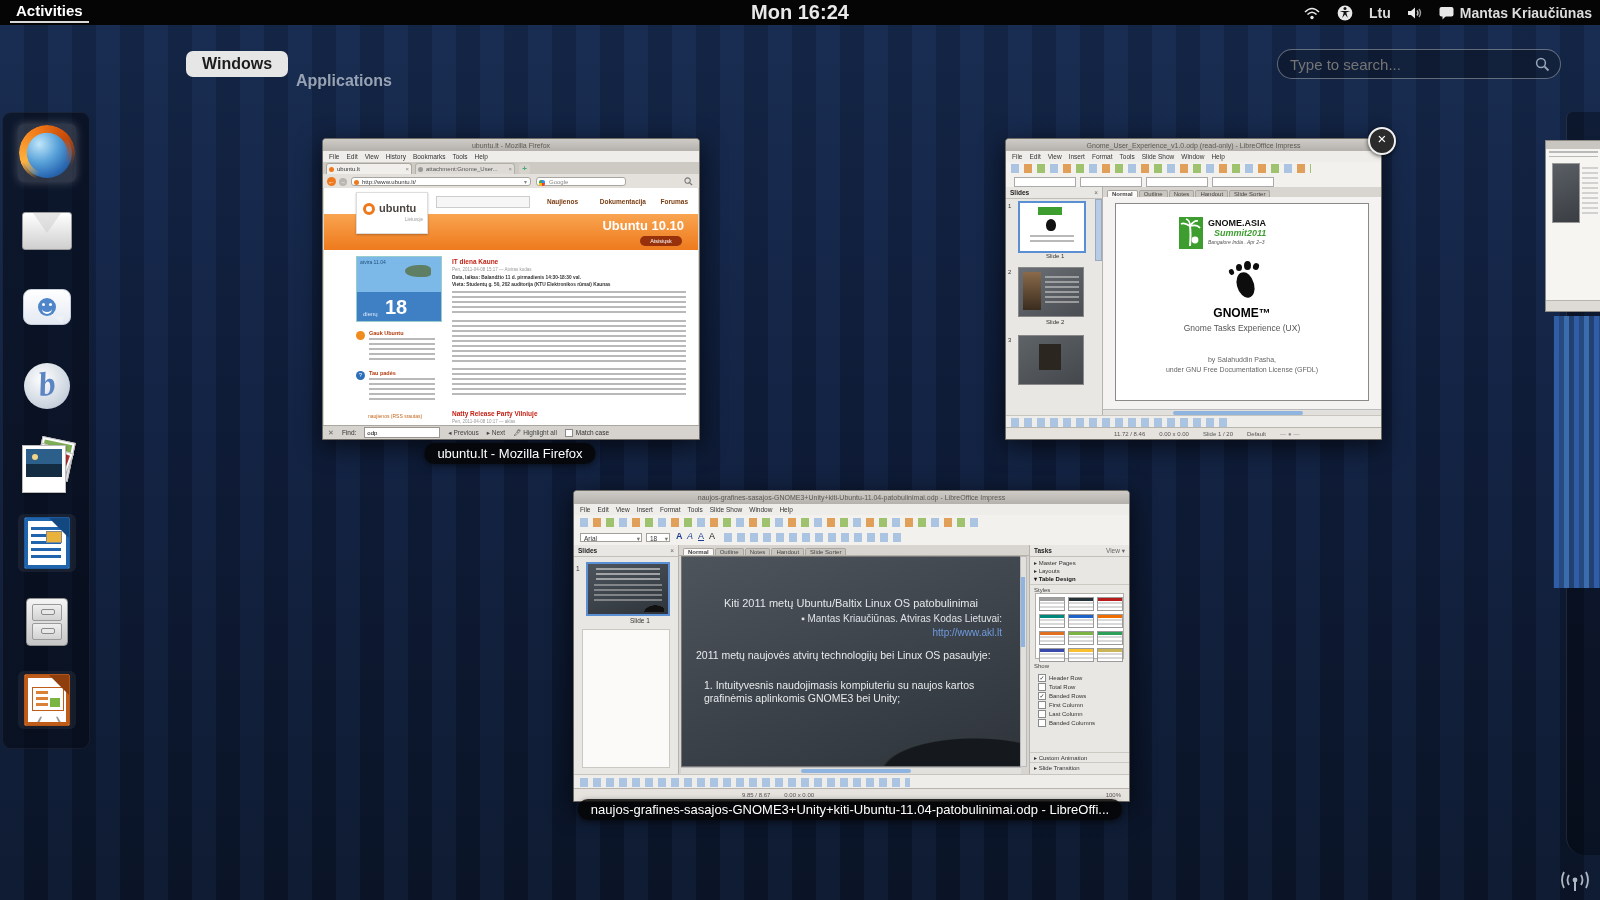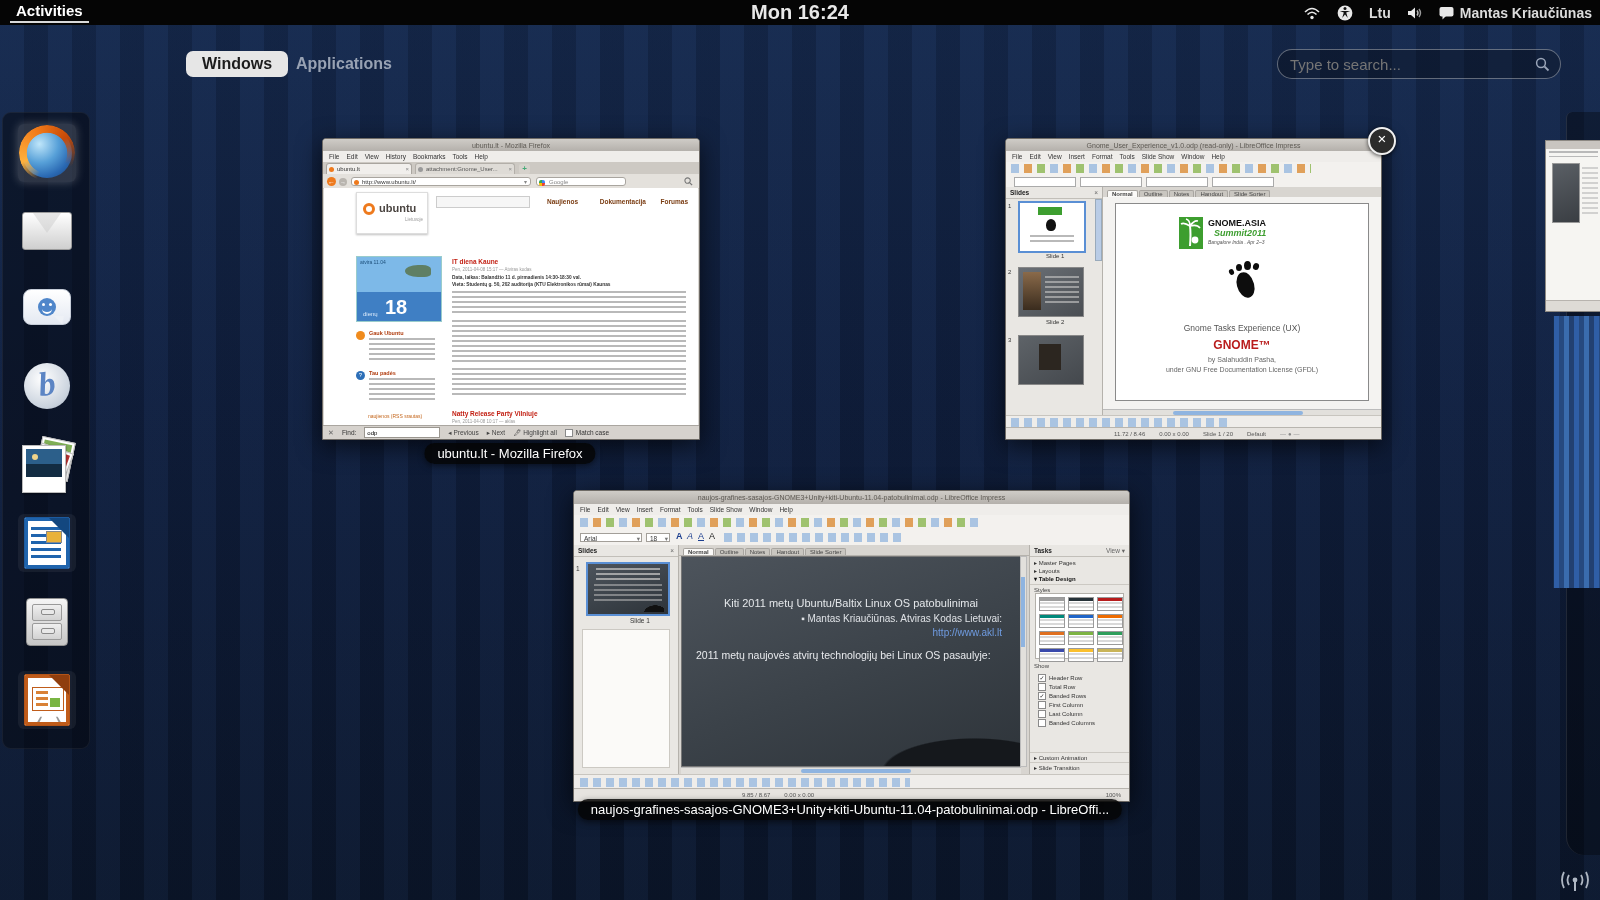--- a/index.html
+++ b/index.html
@@ -13,21 +13,21 @@
   
   .topbar{left:0;top:0;width:1600px;height:25px;background:#050505;display:flex;align-items:center;}
   .activities{margin-left:10px;font-weight:bold;font-size:15px;color:#fff;padding:0 6px 2px 6px;
     border-bottom:2px solid rgba(255,255,255,0.85);}
   .clock{position:absolute;left:50%;transform:translateX(-50%);font-weight:bold;font-size:20px;color:#e8e8e8;}
   .tb-right{position:absolute;right:8px;top:0;height:25px;display:flex;align-items:center;gap:16px;}
   .tb-item{display:flex;align-items:center;gap:6px;font-weight:bold;font-size:14px;color:#dcdcdc;}
   
   .tab-pill{left:186px;top:51px;height:26px;padding:0 16px;border-radius:7px;background:#e6e6e6;color:#1c1c1c;
     font-weight:bold;font-size:16px;display:flex;align-items:center;}
-  .tab-apps{left:296px;top:51px;height:26px;display:flex;align-items:center;color:#98a2b3;font-weight:bold;font-size:16px;}
+  .tab-apps{left:296px;top:68px;height:26px;display:flex;align-items:center;color:#98a2b3;font-weight:bold;font-size:16px;}
   .searchbox{left:1277px;top:49px;width:262px;height:28px;border:1px solid rgba(255,255,255,0.35);
     border-radius:16px;background:rgba(0,0,0,0.25);display:flex;align-items:center;padding:0 10px;}
   .searchbox input{flex:1;background:transparent;border:none;outline:none;color:#9aa5b8;font-size:15px;
     font-family:"Liberation Sans",sans-serif;}
   
   .dock{left:2px;top:112px;width:86px;height:635px;background:rgba(5,9,18,0.55);
     border:1px solid rgba(255,255,255,0.06);border-radius:9px;}
   .dock-item{position:absolute;left:15px;width:58px;height:58px;border-radius:6px;display:flex;align-items:center;justify-content:center;}
   .dock-hl{background:rgba(255,255,255,0.14);box-shadow:0 0 10px rgba(255,255,255,0.25);}
   .dock-run{background:rgba(255,255,255,0.06);}
@@ -257,20 +257,24 @@
       <svg class="abs" style="right:6px;top:3px;" width="9" height="9" viewBox="0 0 10 10">
           <circle cx="4" cy="4" r="3" fill="none" stroke="#777" stroke-width="1.2"></circle>
           <line x1="6.5" y1="6.5" x2="9" y2="9" stroke="#777" stroke-width="1.4"></line>
         </svg>
     </div>
 
     <div class="abs" style="left:1px;top:49px;width:374px;height:238px;background:#fff;overflow:hidden;">
 
       <div class="abs" style="left:0;top:0;width:374px;height:26px;background:#fff;"></div>
 
+      <div class="abs" style="left:0;top:26px;width:374px;height:36px;background:linear-gradient(180deg,#f9a450,#ee7a1d);">
+        <span class="abs" style="right:14px;top:4px;font-size:13px;font-weight:bold;color:#fff;">Ubuntu 10.10</span>
+        <span class="abs" style="right:16px;top:22px;width:42px;height:10px;background:#96310c;border-radius:5px;color:#fff;font-size:5.5px;text-align:center;line-height:10px;">Atsisiųsk</span>
+      </div>
 
       <div class="abs" style="left:32px;top:4px;width:70px;height:40px;background:#fff;border:1px solid #ddd;box-shadow:0 1px 2px rgba(0,0,0,0.25);z-index:2;">
         <i class="abs" style="left:6px;top:10px;width:12px;height:12px;border-radius:50%;border:3px solid #ee7a1d;box-sizing:border-box;font-style:normal;"></i>
         <span class="abs" style="left:22px;top:9px;font-size:11px;font-weight:bold;color:#4a4440;">ubuntu</span>
         <span class="abs" style="right:4px;top:24px;font-size:4.5px;color:#999;">Lietuvoje</span>
       </div>
 
       <span class="abs" style="left:112px;top:8px;width:92px;height:10px;background:#f6f6f6;border:1px solid #ccc;"></span>
       <span class="abs" style="right:120px;top:10px;font-size:6.5px;font-weight:bold;color:#7a3c12;">Naujienos</span>
       <span class="abs" style="right:52px;top:10px;font-size:6.5px;font-weight:bold;color:#7a3c12;">Dokumentacija</span>
@@ -395,21 +399,21 @@
           <span class="abs" style="left:98px;top:24px;font-size:9px;font-weight:bold;font-style:italic;color:#3d9e2f;">Summit2011</span>
           <span class="abs" style="left:92px;top:35px;font-size:5px;font-style:italic;color:#555;">Bangalore India . Apr 2–3</span>
 
           <div class="abs" style="left:112px;top:56px;width:34px;height:40px;">
             <i class="abs" style="left:9px;top:12px;width:17px;height:26px;background:#0d0d0d;border-radius:48% 52% 46% 54%;transform:rotate(-14deg);font-style:normal;"></i>
             <i class="abs" style="left:1px;top:9px;width:5px;height:6px;background:#0d0d0d;border-radius:50%;transform:rotate(-20deg);font-style:normal;"></i>
             <i class="abs" style="left:8px;top:4px;width:6px;height:7px;background:#0d0d0d;border-radius:50%;font-style:normal;"></i>
             <i class="abs" style="left:16px;top:1px;width:7px;height:9px;background:#0d0d0d;border-radius:50%;font-style:normal;"></i>
             <i class="abs" style="left:25px;top:3px;width:6px;height:7px;background:#0d0d0d;border-radius:50%;transform:rotate(18deg);font-style:normal;"></i>
           </div>
-          <span class="abs" style="left:0;right:0;top:102px;text-align:center;font-size:12px;font-weight:bold;color:#b91c1c;margin-top:32px;">GNOME™</span>
+          <span class="abs" style="left:0;right:0;top:102px;text-align:center;font-size:12px;font-weight:bold;color:#000000;">GNOME™</span>
           <span class="abs" style="left:0;right:0;top:119px;text-align:center;font-size:8.5px;color:#555;">Gnome Tasks Experience (UX)</span>
           <span class="abs" style="left:0;right:0;top:152px;text-align:center;font-size:7px;color:#666;">by Salahuddin Pasha,</span>
           <span class="abs" style="left:0;right:0;top:162px;text-align:center;font-size:7px;color:#666;">under GNU Free Documentation License (GFDL)</span>
         </div>
       </div>
       <div class="abs" style="left:0;bottom:0;right:0;height:6px;background:#e2e0dc;border-top:1px solid #bbb;">
         <i class="abs" style="left:70px;top:1px;width:130px;height:4px;background:#8fb4e0;border-radius:2px;font-style:normal;"></i>
       </div>
     </div>
 
@@ -475,20 +479,21 @@
           <span>Outline</span>
         <span>Notes</span>
           <span>Handout</span>
         <span>Slide Sorter</span>
       </div>
       <div class="abs darkslide" style="left:2px;top:11px;right:8px;bottom:7px;border:1px solid #777;">
         <div class="abs" style="left:0;right:0;top:40px;text-align:center;font-size:11px;color:#e4e7ea;">Kiti 2011 metų Ubuntu/Baltix Linux OS patobulinimai</div>
         <div class="abs" style="left:0;right:18px;top:56px;text-align:right;font-size:10px;color:#dfe2e6;">▪ <span>Mantas Kriaučiūnas. Atviras Kodas Lietuvai:</span></div>
         <div class="abs" style="left:0;right:18px;top:70px;text-align:right;font-size:10px;color:#6f9be0;">http://www.akl.lt</div>
         <div class="abs" style="left:14px;right:10px;top:92px;font-size:10.5px;line-height:1.25;color:#e8eaed;">2011 metų naujovės atvirų technologijų bei Linux OS pasaulyje:</div>
+        <div class="abs" style="left:22px;right:10px;top:122px;font-size:10.5px;line-height:1.25;color:#e8eaed;">1. Intuityvesnis naudojimasis kompiuteriu su naujos kartos grafinėmis aplinkomis GNOME3 bei Unity;</div>
         <div class="sil"></div>
       </div>
       <div class="abs" style="right:2px;top:11px;width:5px;bottom:7px;background:#e2e0dc;border:1px solid #bbb;">
         <i class="abs" style="left:0;top:20px;width:4px;height:70px;background:#8fb4e0;font-style:normal;"></i>
       </div>
       <div class="abs" style="left:2px;bottom:0;right:8px;height:6px;background:#e2e0dc;border-top:1px solid #bbb;">
         <i class="abs" style="left:120px;top:1px;width:110px;height:4px;background:#8fb4e0;border-radius:2px;font-style:normal;"></i>
       </div>
     </div>
 

